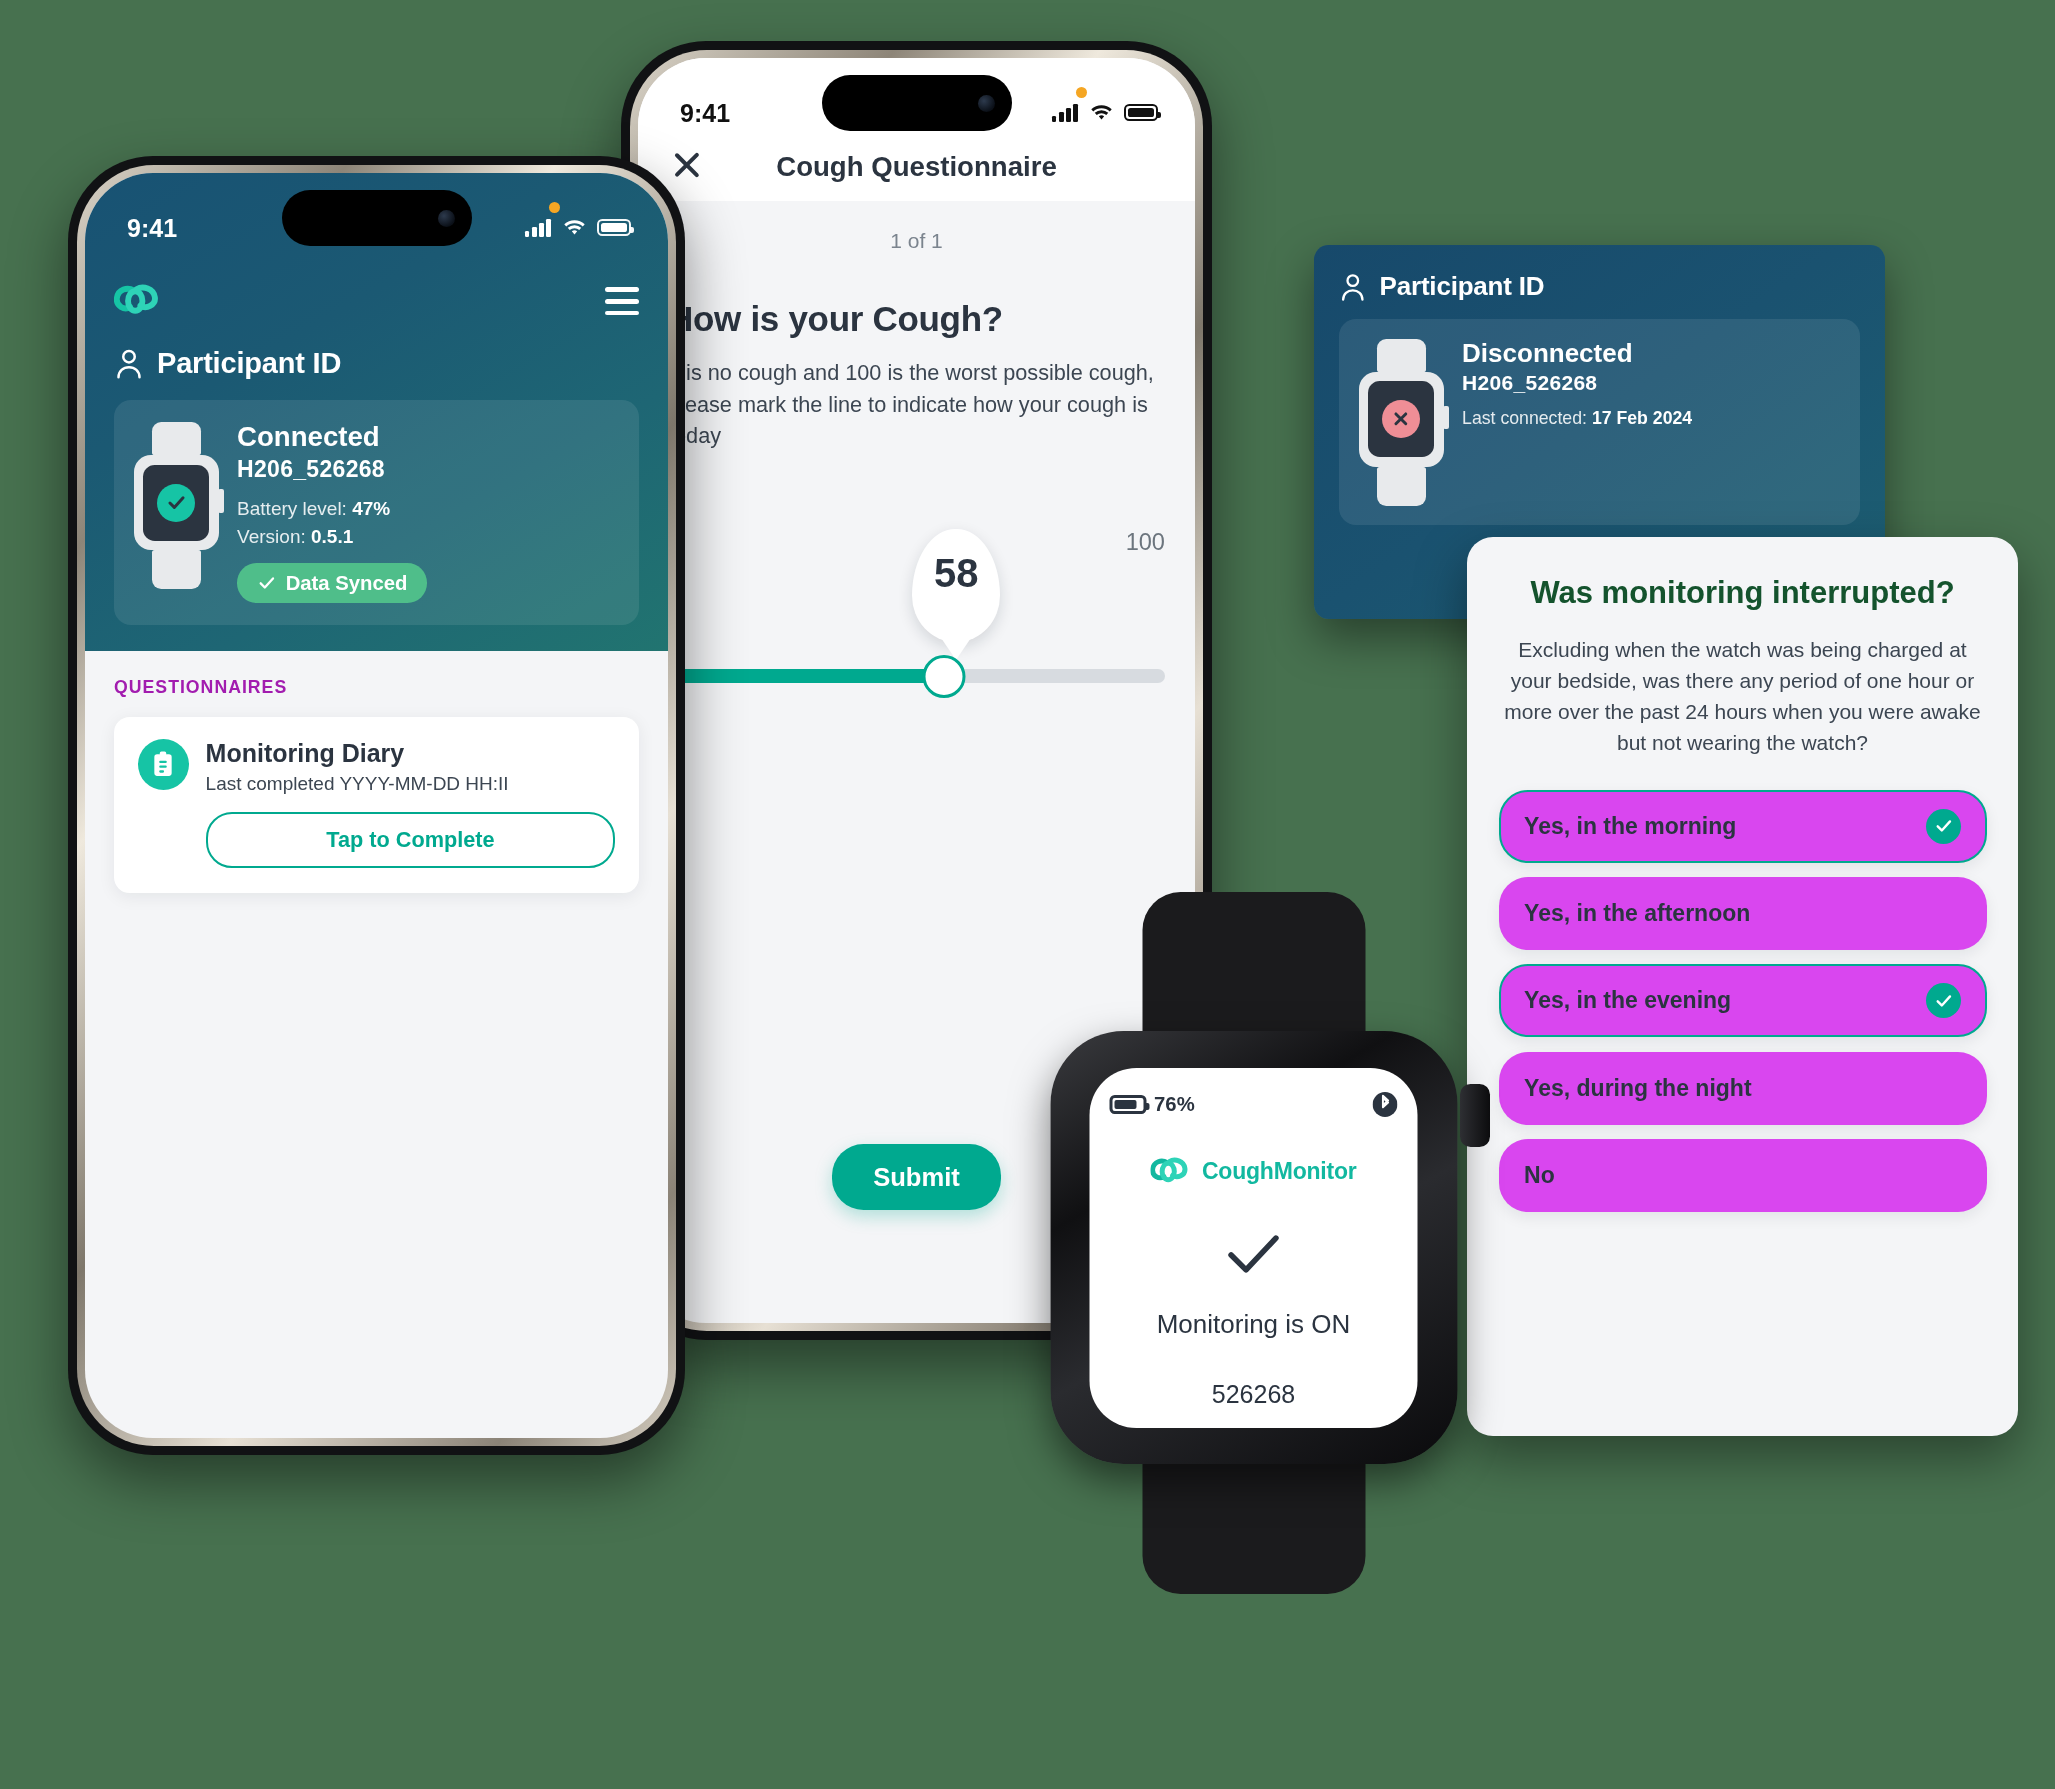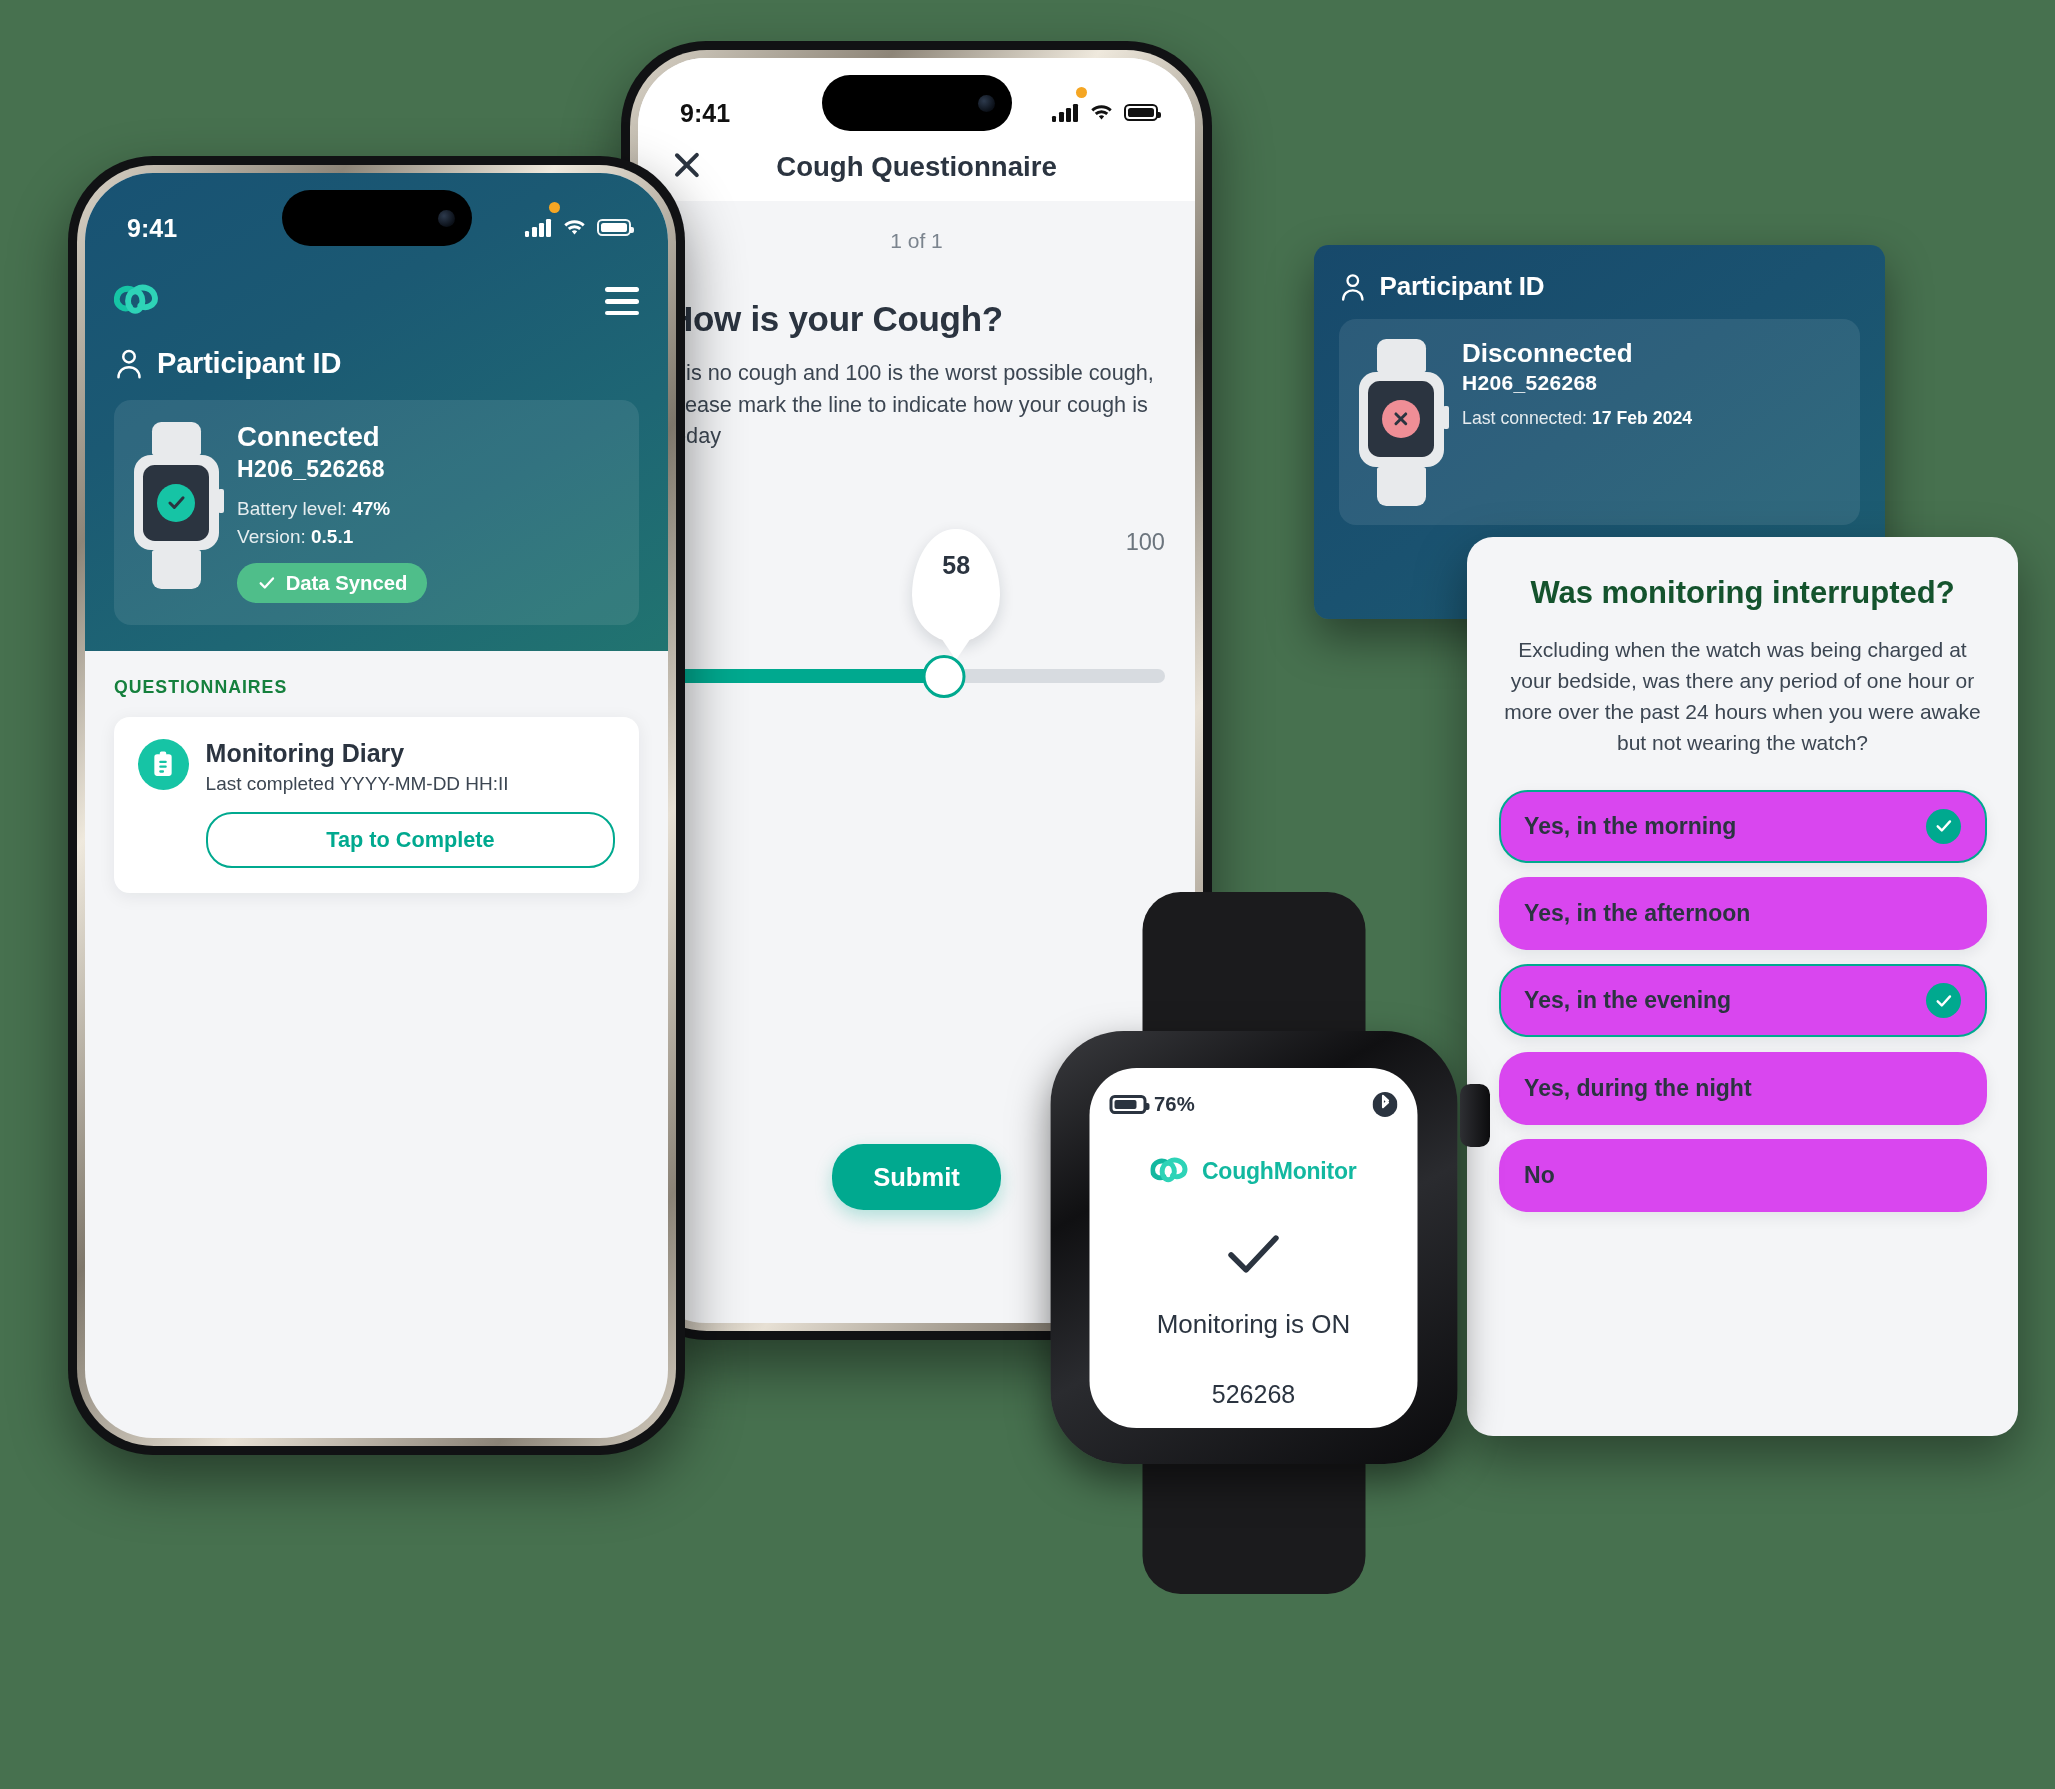--- a/index.html
+++ b/index.html
@@ -94,21 +94,21 @@
   .dev-status { font-size:27.6px; font-weight:800; line-height:1.1; }
   .dev-id { font-size:23px; font-weight:700; margin-top:3.9px; letter-spacing:0.3px; }
   .dev-meta { font-size:19px; margin-top:11.8px; color:rgba(255,255,255,.88); line-height:1.45; }
   .dev-meta b { font-weight:800; color:#fff; }
   .sync-badge {
     display:inline-flex; align-items:center; gap:9.2px; margin-top:13px;
     background:#4FBE8A; color:#fff; border-radius:19.7px; padding:8.5px 19.7px;
     font-size:20.3px; font-weight:800;
   }
   .qs-wrap { padding: 26px 29px; }
-  .qs-label { font-size:17.7px; font-weight:800; letter-spacing:1px; color:#15803d; }
+  .qs-label { font-size:17.7px; font-weight:800; letter-spacing:1px; color:#a21caf; }
   .qcard { margin-top:18.4px; background:#fff; border-radius:15.7px; padding:22px 23.6px 25px;
     box-shadow:0 3.9px 17px rgba(17,25,40,.07); display:flex; gap:17px; }
   .qicon { width:51px; height:51px; flex:0 0 51px; border-radius:50%; background:#16C4A5;
     display:flex; align-items:center; justify-content:center; }
   .qbody { flex:1; }
   .qtitle { font-size:25px; font-weight:800; color:#2B3440; }
   .qsub { font-size:19px; color:#3C4652; margin-top:5.2px; }
   .qbtn { display:block; width:100%; margin-top:17px; text-align:center;
     border:2px solid #00A98F; color:#00A98F; border-radius:26px; padding:13px 0;
     font-size:21.7px; font-weight:800; background:#fff; }
@@ -134,21 +134,21 @@
   .q-h1 { font-size:35px; font-weight:800; color:#2B3440; margin-top:46px; letter-spacing:-0.3px; }
   .q-desc { font-size:21.7px; color:#3C4652; line-height:1.46; margin-top:18.4px; }
   .slider-zone { position:relative; margin-top:77px; height:197px; }
   .pin { position:absolute; left:50%; transform:translateX(-50%); top:0;
     width:88px; height:113px; background:#fff; border-radius:50% 50% 50% 50%/60% 60% 42% 42%;
     box-shadow:0 5.2px 14.4px rgba(17,25,40,.14); display:flex; align-items:flex-start;
     justify-content:center; padding-top:22px; }
   .pin::after{content:""; position:absolute; bottom:-18.4px; left:50%; transform:translateX(-50%);
     width:0; height:0; border-left:21.7px solid transparent; border-right:21.7px solid transparent;
     border-top:31.5px solid #fff;}
-  .pin span { font-size:25px; font-weight:800; color:#2B3440; position:relative; z-index:2;}
+  .pin span { font-size:40px; font-weight:800; color:#2B3440; position:relative; z-index:2;}
   .track { position:absolute; left:-30px; right:0; top:140px; height:14.4px;
     background:#D7DBE0; border-radius:7.9px; }
   .track .fill { position:absolute; left:0; top:0; bottom:0; background:#00A98F; border-radius:7.9px; }
   .knob { position:absolute; top:-14.4px; width:43px; height:43px; border-radius:50%;
     background:#fff; border:3.9px solid #00A98F; transform:translateX(-50%); }
   .scale-max { text-align:right; font-size:23.6px; color:#6C757E; margin-top:43px; }
   .submit-row { position:absolute; bottom:113px; left:0; right:0; display:flex; justify-content:center; }
   .submit-btn { background:#00A98F; color:#fff; border:none; border-radius:31.5px;
     padding:18.4px 41px; font-size:25.6px; font-weight:800;
     box-shadow:0 6.6px 17px rgba(0,169,143,.28); }

